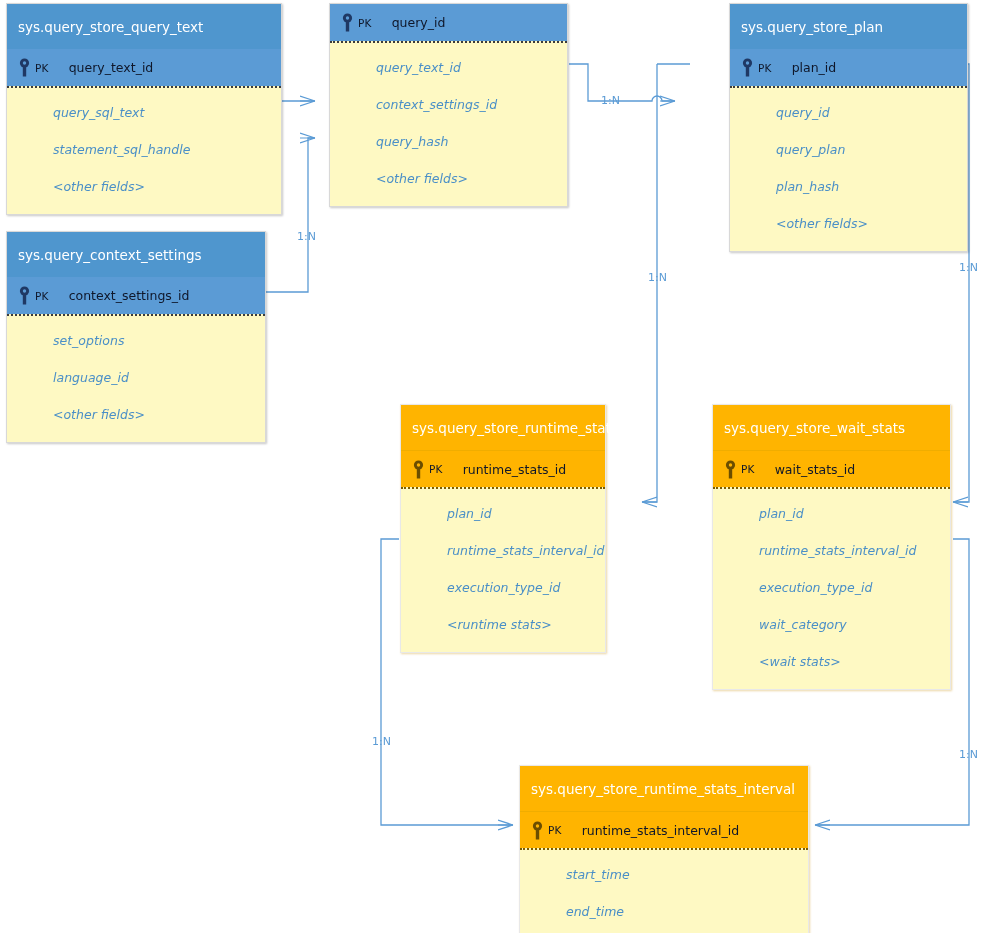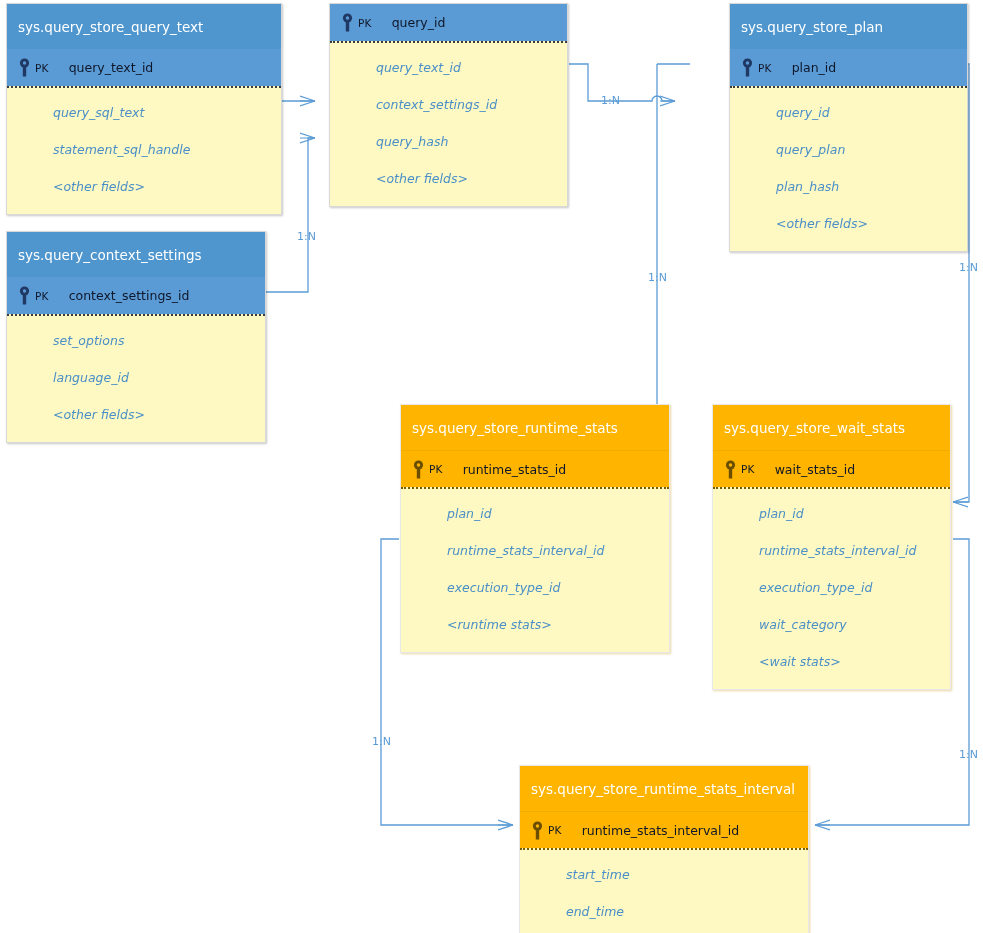--- a/index.html
+++ b/index.html
@@ -203,21 +203,21 @@
       <span class="pklab">PK</span>
       <span>context_settings_id</span>
     </div>
     <div class="fields">
       <div class="field">set_options</div>
       <div class="field">language_id</div>
       <div class="field">&lt;other fields&gt;</div>
     </div>
   </div>
 
-  <div class="entity orange" style="left:400px;top:404px;width:270px;">
+  <div class="entity orange" style="left:400px;top:404px;width:206px;">
     <div class="title">sys.query_store_runtime_stats</div>
     <div class="pkrow">
       <svg class="keyicon" viewBox="0 0 15 19">
         <circle cx="7.5" cy="5" r="4.6" fill="#6b4e00"></circle>
         <circle cx="7.5" cy="5" r="1.7" fill="#ffb400"></circle>
         <rect x="5.8" y="8.5" width="3.4" height="10" fill="#6b4e00"></rect>
       </svg>
       <span class="pklab">PK</span>
       <span>runtime_stats_id</span>
     </div>

